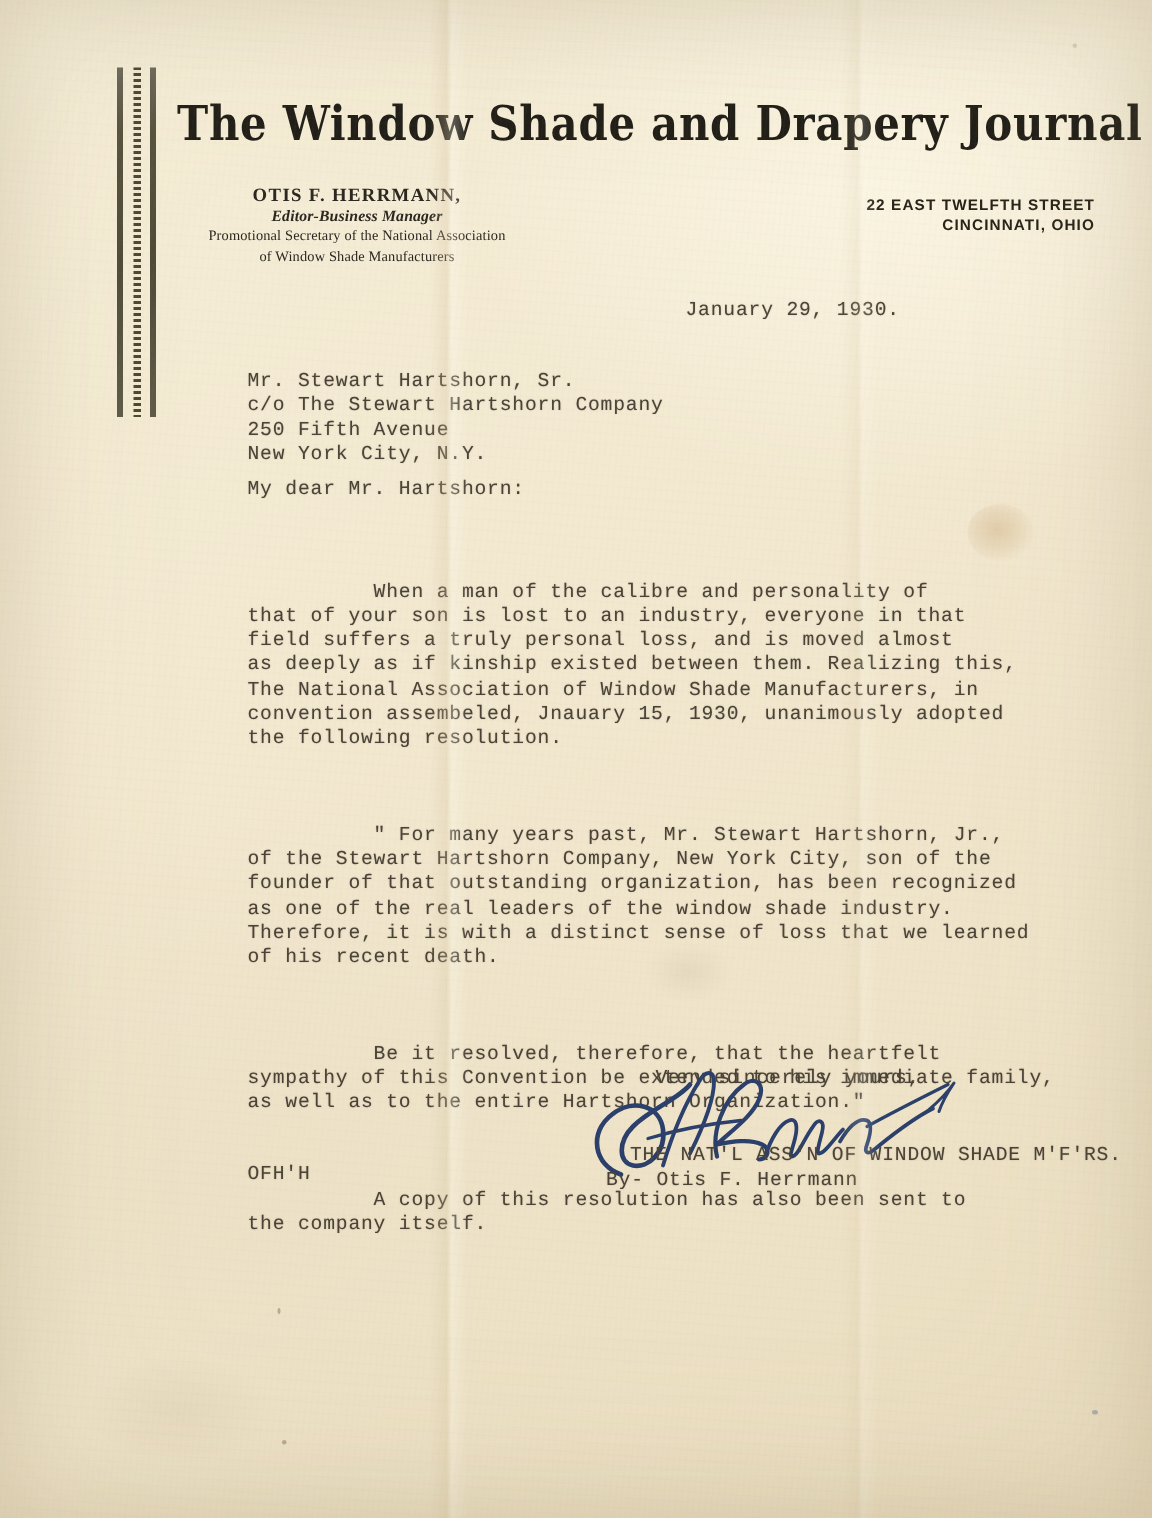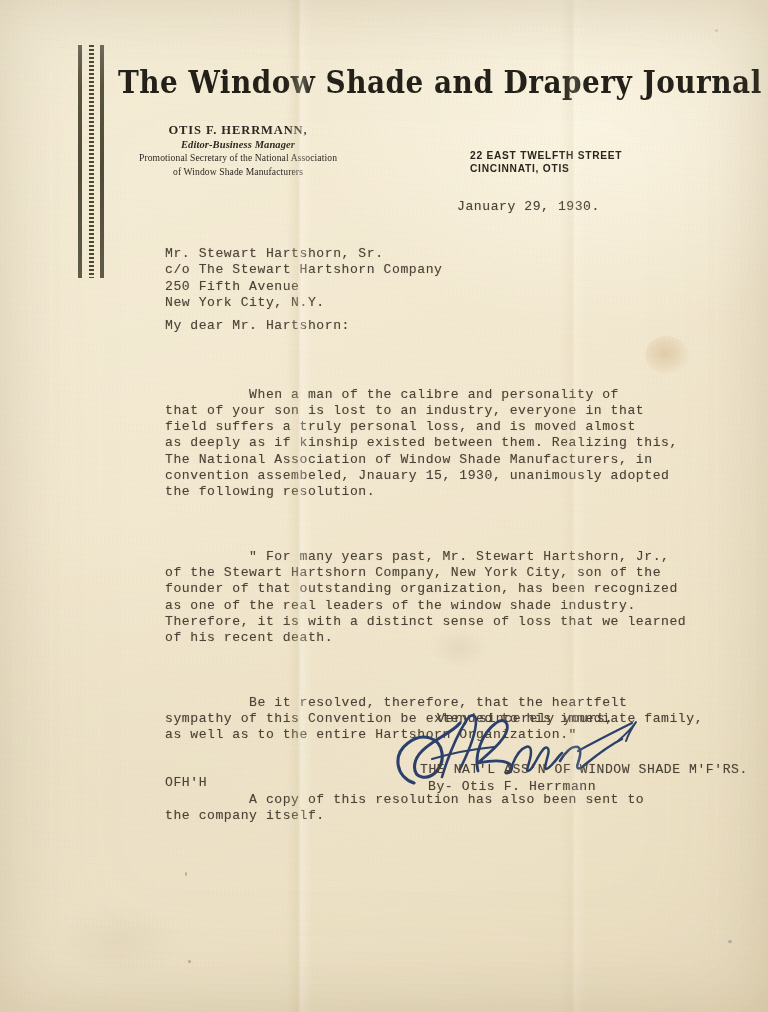--- a/index.html
+++ b/index.html
@@ -146,23 +146,23 @@
   .lh-sub {
     font-size: 9.6px;
     line-height: 1.22;
     margin-top: 2px;
     letter-spacing: 0.1px;
   }
 
   .lh-right {
     position: absolute;
     left: 470px;
-    top: 149px;
+    top: 131px;
     width: 260px;
-    text-align: left;
+    text-align: right;
     font-family: "Liberation Sans", "DejaVu Sans", sans-serif;
     font-size: 10.2px;
     font-weight: bold;
     line-height: 1.32;
     letter-spacing: 0.75px;
     color: #282419;
   }
 
   
   .type {
@@ -209,21 +209,21 @@
     left: 437px;
     top: 711px;
   }
   .sig-org {
     position: absolute;
     left: 420px;
     top: 762px;
   }
   .sig-by {
     position: absolute;
-    left: 428px;
+    left: 404px;
     top: 779px;
   }
   .initials {
     position: absolute;
     left: 165px;
     top: 775px;
   }
 
   .signature {
     position: absolute;
@@ -250,21 +250,21 @@
 
   <div class="lh-left">
     <div class="lh-name">OTIS F. HERRMANN,</div>
     <div class="lh-role">Editor-Business Manager</div>
     <div class="lh-sub">Promotional Secretary of the National Association</div>
     <div class="lh-sub">of Window Shade Manufacturers</div>
   </div>
 
   <div class="lh-right">
     <div>22 EAST TWELFTH STREET</div>
-    <div>CINCINNATI, OTIS</div>
+    <div>CINCINNATI, OHIO</div>
   </div>
 
   <div class="type date">January 29, 1930.</div>
 
   <div class="type recipient">Mr. Stewart Hartshorn, Sr.
 c/o The Stewart Hartshorn Company
 250 Fifth Avenue
 New York City, N.Y.</div>
 
   <div class="type salutation">My dear Mr. Hartshorn:</div>

